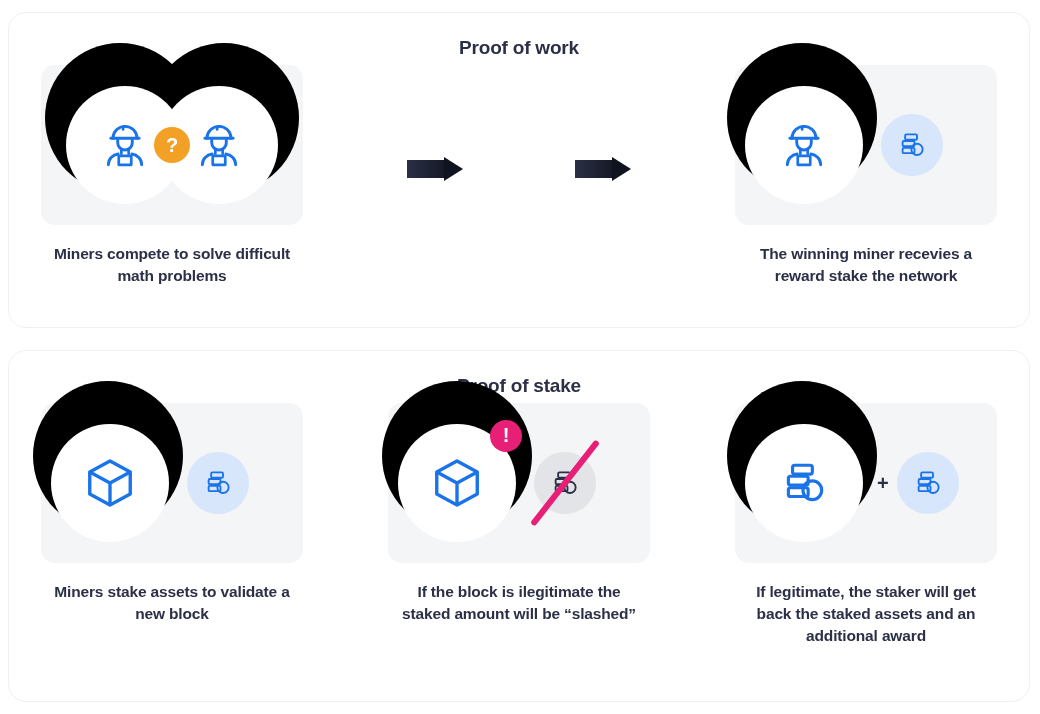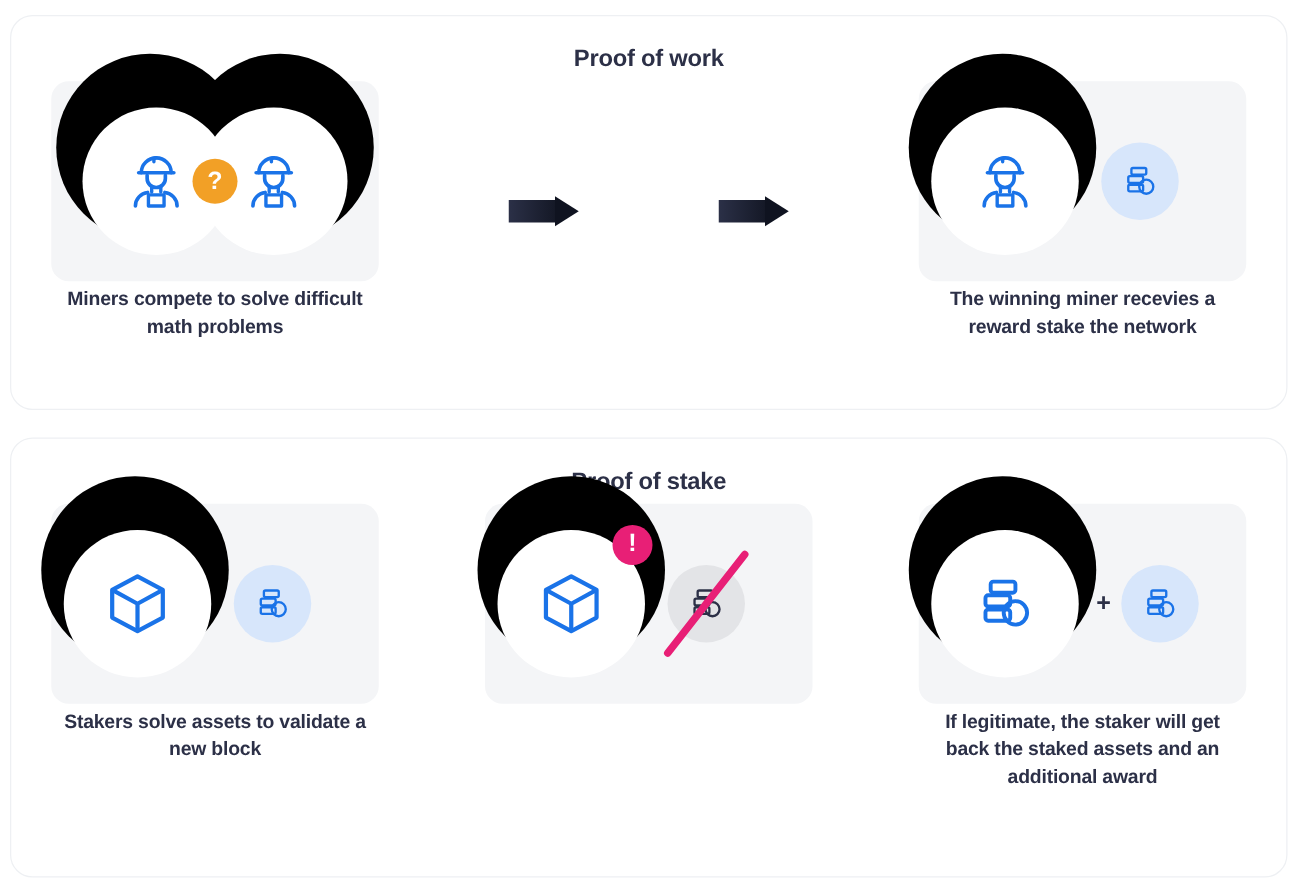--- a/index.html
+++ b/index.html
@@ -166,21 +166,21 @@
     z-index:7;
     width:6px;height:106px;
     background:#e81f76;
     border-radius:3px;
     transform:rotate(38deg);
     left:50%;top:50%;
     margin-left:-3px;margin-top:-53px;
   }
 
   .caption{
-    margin-top:4px;
+    margin-top:18px;
     text-align:center;
     font-size:15.5px;
     font-weight:700;
     line-height:1.42;
     letter-spacing:-0.15px;
     color:#2c3047;
     width:250px;
   }
   .icon-svg{display:block;}
 </style>
@@ -303,21 +303,21 @@
               <svg class="icon-svg" width="30" height="30" viewBox="0 0 48 48" fill="none">
                 <rect x="13" y="7" width="19" height="8.5" rx="2" stroke="#1a73e8" stroke-width="3"></rect>
                 <rect x="9" y="17.5" width="19" height="8.5" rx="2" stroke="#1a73e8" stroke-width="3"></rect>
                 <rect x="9" y="28.5" width="19" height="8.5" rx="2" stroke="#1a73e8" stroke-width="3"></rect>
                 <circle cx="32" cy="31" r="9" stroke="#1a73e8" stroke-width="3"></circle>
               </svg>
             </span>
           </div>
         </div>
       </div>
-      <div class="caption">Stakers solve assets to validate a new block</div>
+      <div class="caption">Miners stake assets to validate a new block</div>
     </div>
 
     <div class="arrow-wrap"></div>
 
     <div class="step">
       <div class="card">
         <div class="blackdisc" style="width:150px;height:150px;left:-6px;top:-22px;"></div>
         <div class="card-inner" style="justify-content:flex-start;padding-left:10px;">
           <div class="white-circle" style="width:118px;height:118px;">
             <span>
@@ -336,20 +336,21 @@
                 <rect x="13" y="7" width="19" height="8.5" rx="2" stroke="#2c3047" stroke-width="3"></rect>
                 <rect x="9" y="17.5" width="19" height="8.5" rx="2" stroke="#2c3047" stroke-width="3"></rect>
                 <rect x="9" y="28.5" width="19" height="8.5" rx="2" stroke="#2c3047" stroke-width="3"></rect>
                 <circle cx="32" cy="31" r="9" stroke="#2c3047" stroke-width="3"></circle>
               </svg>
             </span>
             <div class="slash"></div>
           </div>
         </div>
       </div>
+      <div class="caption">If the block is ilegitimate the staked amount will be “slashed”</div>
     </div>
 
     <div class="arrow-wrap"></div>
 
     <div class="step">
       <div class="card">
         <div class="blackdisc" style="width:150px;height:150px;left:-8px;top:-22px;"></div>
         <div class="card-inner" style="justify-content:flex-start;padding-left:10px;">
           <div class="white-circle" style="width:118px;height:118px;">
             <span>

